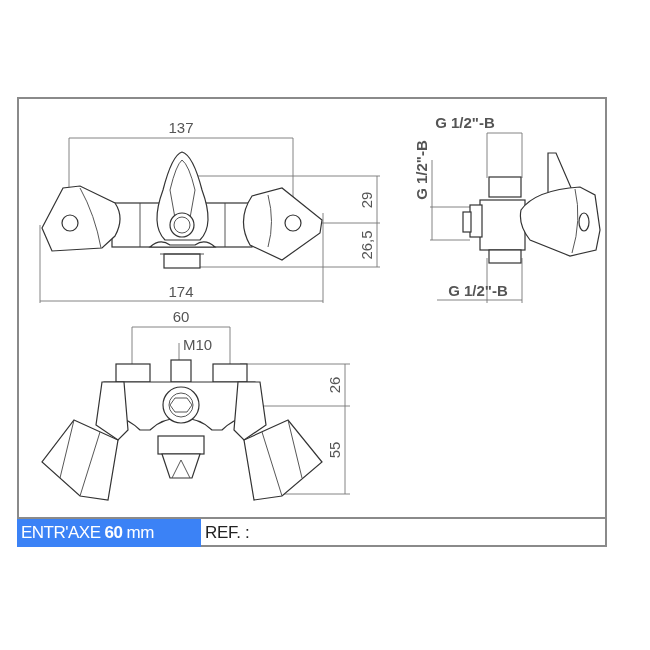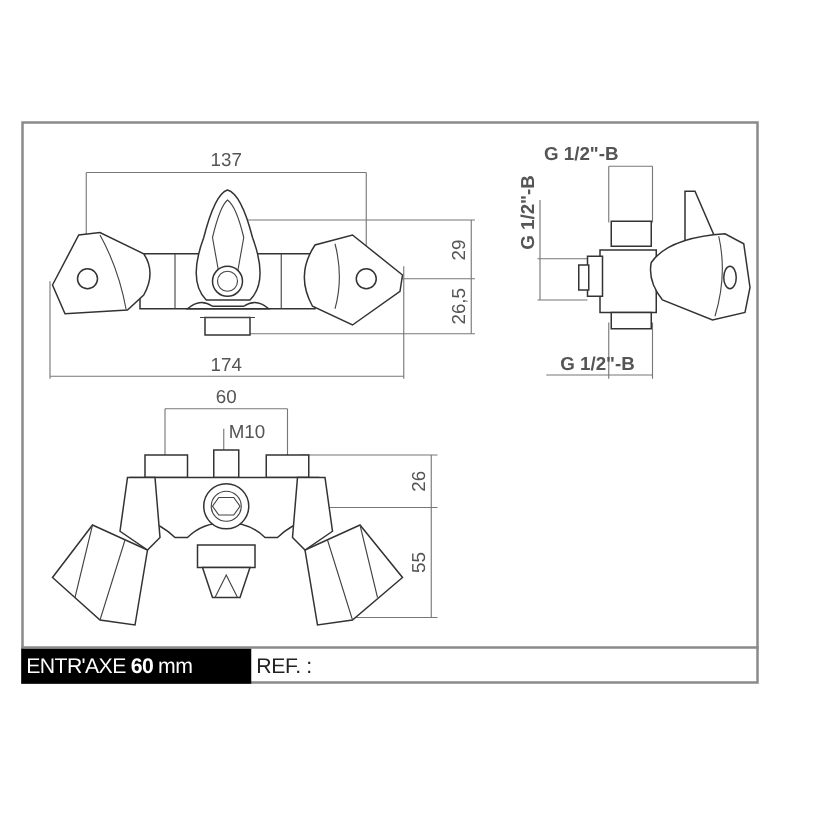--- a/index.html
+++ b/index.html
@@ -4,21 +4,21 @@
 <style>
   html,body{margin:0;padding:0;background:#ffffff;}
   body{width:650px;height:650px;position:relative;overflow:hidden;font-family:"Liberation Sans",sans-serif;}
   #frame{position:absolute;left:17px;top:97px;width:590px;height:450px;border:2px solid #8a8a8a;box-sizing:border-box;}
   #drawing{position:absolute;left:0;top:0;width:650px;height:650px;}
   .dim{fill:#555;font-family:"Liberation Sans",sans-serif;font-size:15px;}
   .ln{stroke:#777;stroke-width:0.9;fill:none;}
   .part{stroke:#333;stroke-width:1.2;fill:#fff;}
   .part2{stroke:#444;stroke-width:0.9;fill:none;}
   #footer{position:absolute;left:17px;top:517px;width:590px;height:30px;display:flex;border-top:2px solid #8a8a8a;box-sizing:border-box;}
-  #entraxe{background:#000000;color:#fff;width:184px;height:100%;display:flex;align-items:center;padding-left:4px;box-sizing:border-box;font-size:17px;letter-spacing:-0.5px;}
+  #entraxe{background:#3b82f6;color:#fff;width:184px;height:100%;display:flex;align-items:center;padding-left:4px;box-sizing:border-box;font-size:17px;letter-spacing:-0.5px;}
   #entraxe b{margin:0 4px;}
   #ref{display:flex;align-items:center;padding-left:4px;font-size:17px;color:#222;letter-spacing:-0.3px;gap:36px;}
   #ref b{margin-left:5px;color:#333;}
 </style>
 </head>
 <body>
 
 <div id="frame"></div>
 
 <svg id="drawing" viewBox="0 0 650 650" xmlns="http://www.w3.org/2000/svg">

